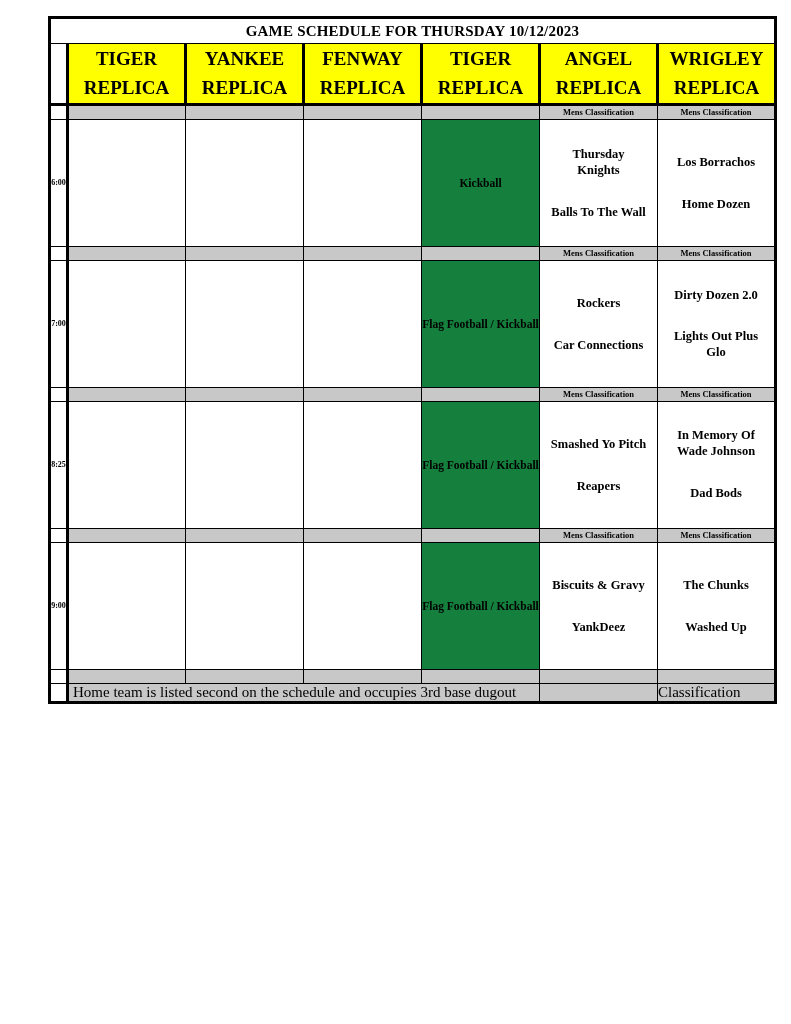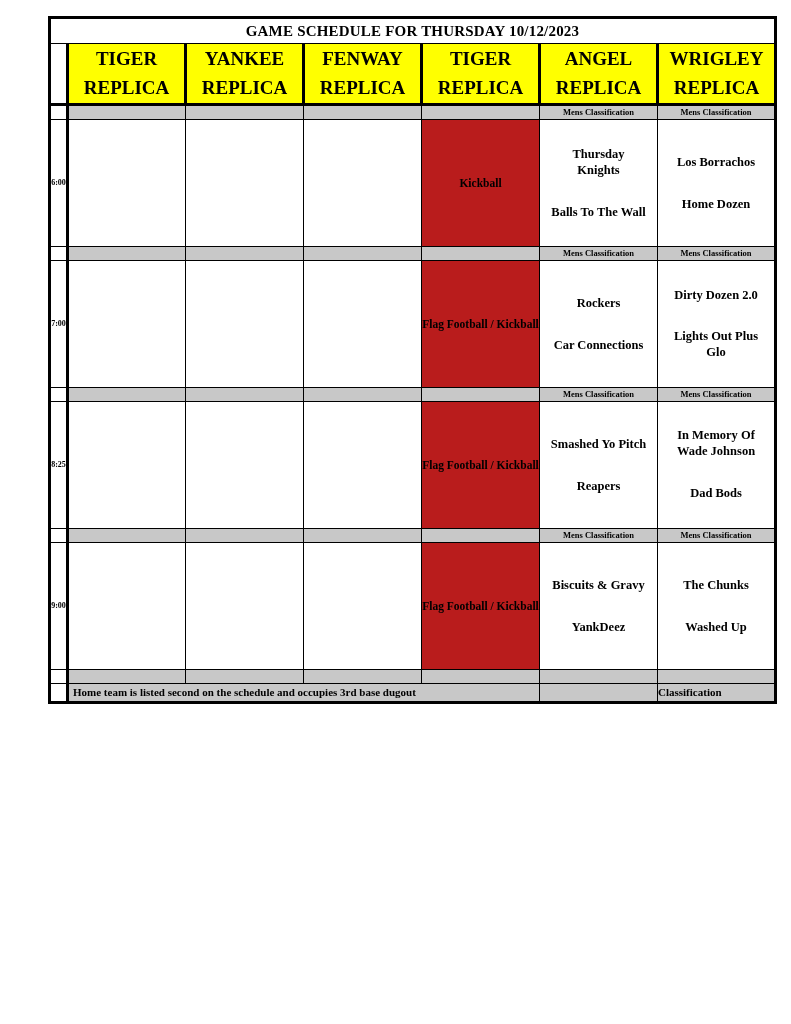--- a/index.html
+++ b/index.html
@@ -82,21 +82,21 @@
   }
   .slot-row td.timecell {
     background: #ffffff;
     border-left: none;
     border-right: 3px solid #000000;
     font-size: 8px;
     font-weight: bold;
     vertical-align: middle;
   }
   .slot-row td.activity {
-    background: #b91c1c;
+    background: #15803d;
     font-size: 11.5px;
     font-weight: bold;
     line-height: 1.45;
   }
   .slot-row td.empty {
     background: #ffffff;
   }
   .slot-row td.matchup {
     background: #ffffff;
     font-size: 12.5px;
@@ -113,22 +113,22 @@
   .matchup .stack {
     padding: 10px 10px;
   }
   .matchup .two-line {
     display: block;
     line-height: 1.25;
   }
   .footer-row td {
     height: 17px;
     background: #c8c8c8;
-    font-size: 11px;
-    font-weight: bold;
+    font-size: 15px;
+    font-weight: normal;
     border-top: 3px solid #000000;
     border-left: 3px solid #000000;
     border-right: 3px solid #000000;
   }
   .footer-row td.timecell {
     background: #ffffff;
     border-left: none;
     border-right: 3px solid #000000;
   }
   .footer-row td.note {

